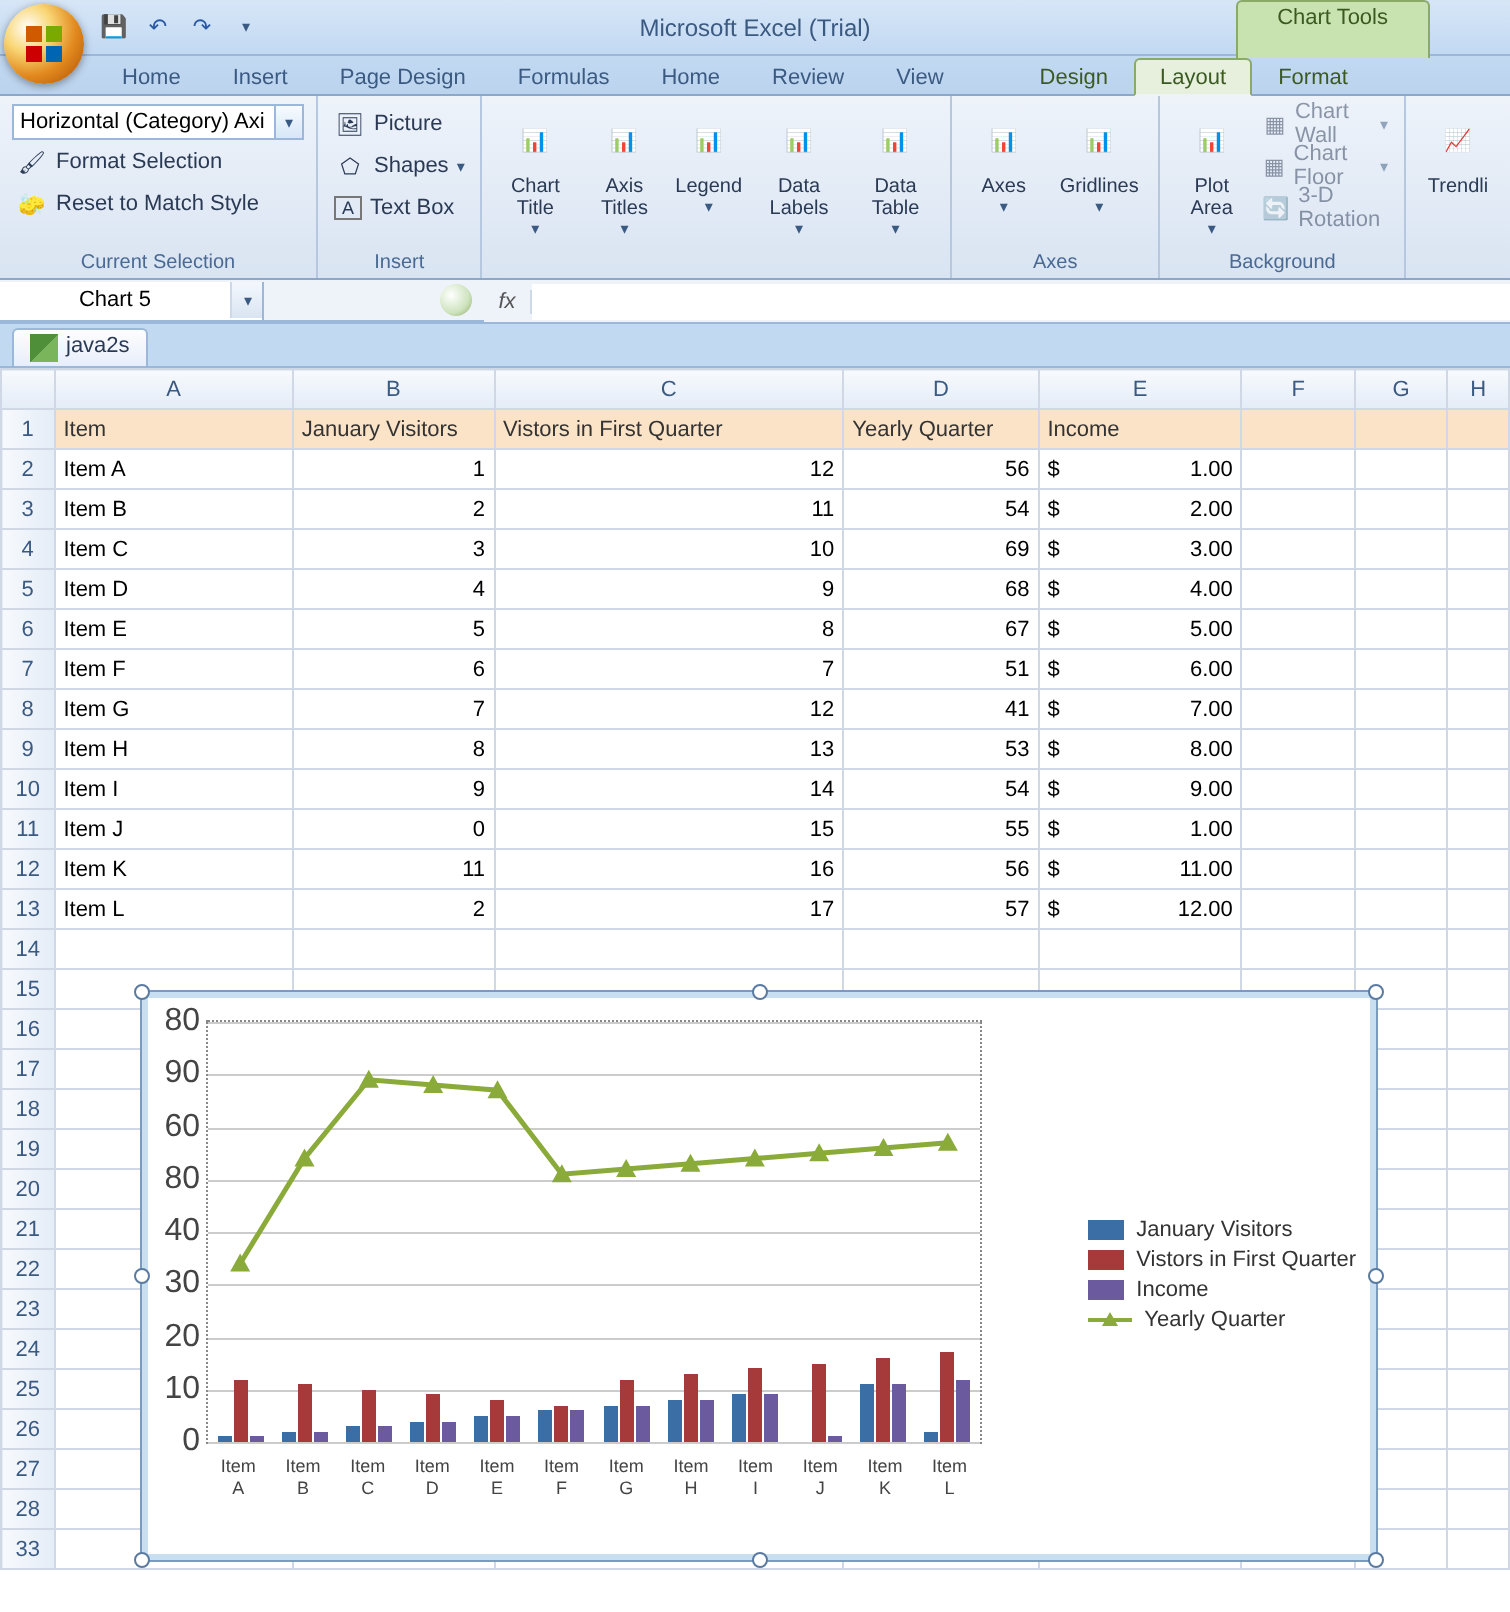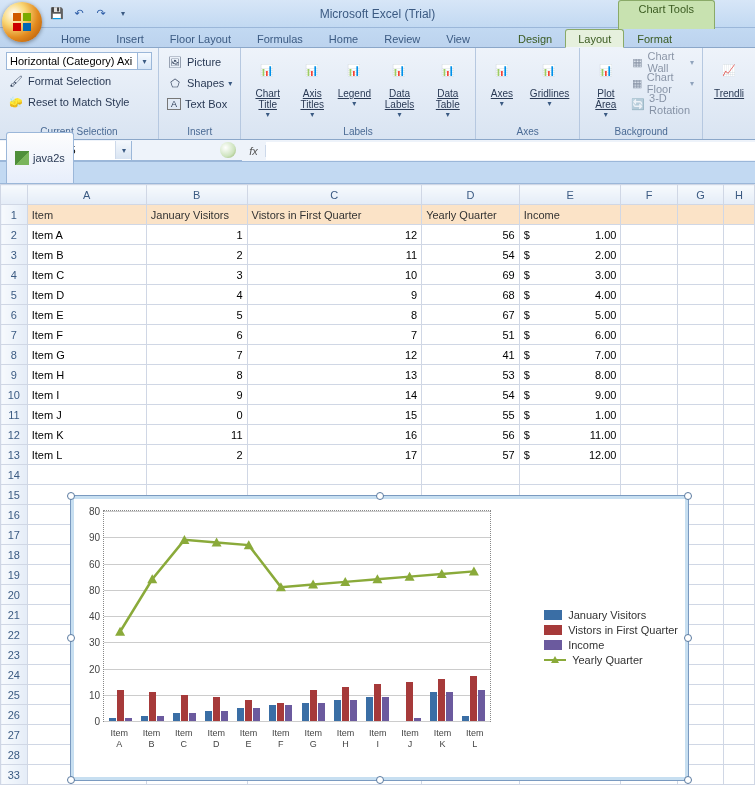--- a/index.html
+++ b/index.html
@@ -25,61 +25,61 @@
   .ribbon-tab.ctx { color:#3a5a20; }
   .ribbon-tab.active-ctx { background:#e6f0dd; border:1px solid #8aaa68; border-bottom:1px solid #eef3fa; border-radius:3px 3px 0 0; margin-bottom:-1px;}
   
   
   .ribbon { height: 92px; background: linear-gradient(to bottom, #eef3fa 0%, #d9e4f2 100%); display: flex; border-bottom: 1px solid #8ba7c9; }
   .group { border-right: 1px solid #b6c8e0; display: flex; flex-direction: column; padding: 2px 4px 0; }
   .group-body { flex: 1; display: flex; align-items: flex-start; gap: 4px; padding:2px 2px 0;}
   .group-label { text-align: center; color: #4a6a94; font-size: 10px; padding: 1px 0 2px; }
   .vbtn { display: flex; flex-direction: column; align-items: center; padding: 2px 4px; border-radius: 3px; min-width:36px;}
   .vbtn-icon { width: 32px; height: 32px; margin-bottom: 2px; display:flex;align-items:center;justify-content:center;}
-  .vbtn-label { font-size: 10px; color: #2a3a55; text-align: center; line-height: 11px; text-decoration: underline; }
+  .vbtn-label { font-size: 10px; color: #2a3a55; text-align: center; line-height: 11px; }
   .hbtn { display:flex; align-items:center; gap:4px; padding:1px 2px; font-size:11px; color:#2a3a55; height:20px;}
   .hbtn-icon{width:16px;height:16px;display:inline-flex;align-items:center;justify-content:center;}
   .stack{display:flex;flex-direction:column;gap:1px;}
   .dd-arrow::after{content:" \25BE"; font-size:8px; color:#3a5a82;}
   .combo { display:flex; align-items:center; }
   .combo input{ border:1px solid #9bb7d9; height:18px; font-size:11px; padding:0 3px; background:#fff;}
   .combo button{ width:14px;height:18px;border:1px solid #9bb7d9;border-left:none;background:linear-gradient(#f7fbff,#d7e6f7);font-size:8px;padding:0;color:#3a5a82;}
 
   
   .formula-bar { height: 22px; display: flex; align-items: center; border-bottom: 1px solid #9bb7d9; background: #eef3fa; }
   .namebox { width: 132px; height: 20px; border: 1px solid #9bb7d9; border-top:none;border-left:none; margin: 0; background: #fff; display: flex; align-items: center; }
   .namebox span { flex: 1; text-align: center; font-size: 11px; }
   .namebox button { width: 16px; height: 18px; border: none; border-left: 1px solid #cdd9ea; background: linear-gradient(#f4f8fd,#d9e4f2); font-size: 8px; color:#3a5a82;}
   .fx-btn{width:24px;font-style:italic;color:#555;text-align:center;border-right:1px solid #cdd9ea;}
   .formula-in{flex:1;height:18px;border:none;font-size:11px;padding:0 4px;}
 
   
   .wb-tab-row{height:22px;background:#c2d9f2;display:flex;align-items:flex-end;padding-left:6px;border-bottom:1px solid #9bb7d9;}
-  .wb-tab{background:linear-gradient(#fdfdfd,#e7eefb);border:1px solid #9bb7d9;border-bottom:none;border-radius:3px 3px 0 0;padding:18px 8px;display:flex;align-items:center;gap:4px;font-size:11px;color:#2a3a55;}
+  .wb-tab{background:linear-gradient(#fdfdfd,#e7eefb);border:1px solid #9bb7d9;border-bottom:none;border-radius:3px 3px 0 0;padding:2px 8px;display:flex;gap:4px;font-size:11px;color:#2a3a55;}
   .xls-ic{width:14px;height:14px;background:linear-gradient(135deg,#4f8f3a 50%,#7ab55c 50%);display:inline-block;}
 
   
   .grid-wrap{position:relative;}
   table.sheet{border-collapse:collapse;table-layout:fixed;width:755px;}
   table.sheet th, table.sheet td{border:1px solid #d0d7e5;height:20px;font-size:11px;padding:0 4px;overflow:hidden;white-space:nowrap;}
   table.sheet thead th{background:linear-gradient(#f7fafd,#e4ecf7);color:#3b5a82;font-weight:normal;text-align:center;}
   table.sheet tbody th{background:linear-gradient(to right,#f7fafd,#e4ecf7);color:#3b5a82;font-weight:normal;text-align:center;width:26px;}
   .corner{width:26px;background:linear-gradient(#f7fafd,#e4ecf7);}
   .hdr-row td{background:#fbe3c7;color:#333;}
   .num{text-align:right;}
   .cur{display:flex;justify-content:space-between;}
 
   
   .chart-obj{position:absolute; left:70px; top:311px; width:619px; height:286px; background:#fff; border:1px solid #7a9ac0; box-shadow:0 0 0 3px #c7dff1 inset; }
   .chart-obj .handle{position:absolute;width:8px;height:8px;background:#fff;border:1px solid #5a7aa0;border-radius:50%;}
   .h-tl{left:-4px;top:-4px}.h-tr{right:-4px;top:-4px}.h-bl{left:-4px;bottom:-4px}.h-br{right:-4px;bottom:-4px}
   .h-t{left:50%;top:-4px;margin-left:-4px}.h-b{left:50%;bottom:-4px;margin-left:-4px}.h-l{left:-4px;top:50%;margin-top:-4px}.h-r{right:-4px;top:50%;margin-top:-4px}
   .plot{position:absolute;left:32px;top:14px;width:388px;height:212px;border:1px dotted #888;}
   .plot-inner{position:absolute;left:33px;top:15px;width:386px;height:210px;}
-  .ytick{position:absolute;right:100%;margin-right:4px;font-size:10px;color:#444;transform:translateY(-50%);}
+  .ytick{position:absolute;right:100%;margin-right:4px;font-size:16px;color:#444;transform:translateY(-50%);}
   .gridline{position:absolute;left:0;right:0;border-top:1px solid #ccc;}
   .xlabels{position:absolute;left:32px;top:232px;width:388px;display:flex;font-size:9px;color:#444;}
   .xlabels div{flex:1;text-align:center;line-height:11px;}
   .bar-group{position:absolute;bottom:0;width:32px;display:flex;gap:1px;align-items:flex-end;justify-content:center;}
   .bar{width:7px;}
   .legend{position:absolute;right:10px;top:110px;font-size:11px;color:#333;}
   .legend div{display:flex;align-items:center;gap:6px;margin:3px 0;}
   .sw{width:18px;height:10px;}
   .sw-line{width:22px;height:2px;background:#8aaa3a;position:relative;}
   .sw-line::after{content:"";position:absolute;left:7px;top:-3px;width:0;height:0;border-left:4px solid transparent;border-right:4px solid transparent;border-bottom:7px solid #8aaa3a;}
@@ -96,21 +96,21 @@
     <span class="qat-icon" style="color:#2a5aa5">↷</span>
     <span class="qat-icon" style="color:#3a5a82;font-size:8px;">▾</span>
   </div>
   <div class="title-text">Microsoft Excel (Trial)</div>
   <div class="context-tab">Chart Tools</div>
 </div>
 
 <div class="ribbon-tabs">
   <div class="ribbon-tab">Home</div>
   <div class="ribbon-tab">Insert</div>
-  <div class="ribbon-tab">Floor Layout</div>
+  <div class="ribbon-tab">Page Design</div>
   <div class="ribbon-tab">Formulas</div>
   <div class="ribbon-tab">Home</div>
   <div class="ribbon-tab">Review</div>
   <div class="ribbon-tab">View</div>
   <div style="width:22px"></div>
   <div class="ribbon-tab ctx">Design</div>
   <div class="ribbon-tab ctx active-ctx">Layout</div>
   <div class="ribbon-tab ctx">Format</div>
 </div>
 
@@ -172,21 +172,20 @@
         </div>
       <div class="vbtn dd-arrow">
           <div class="vbtn-icon">📊</div>
           <div class="vbtn-label"><span>Data Labels</span></div>
         </div>
       <div class="vbtn dd-arrow">
           <div class="vbtn-icon">📊</div>
           <div class="vbtn-label"><span>Data Table</span></div>
         </div>
     </div>
-    <div class="group-label">Labels</div>
   </div>
 
   <div class="group">
     <div class="group-body">
       <div class="vbtn dd-arrow">
           <div class="vbtn-icon">📊</div>
           <div class="vbtn-label"><span>Axes</span></div>
         </div>
       <div class="vbtn dd-arrow">
           <div class="vbtn-icon">📊</div>

